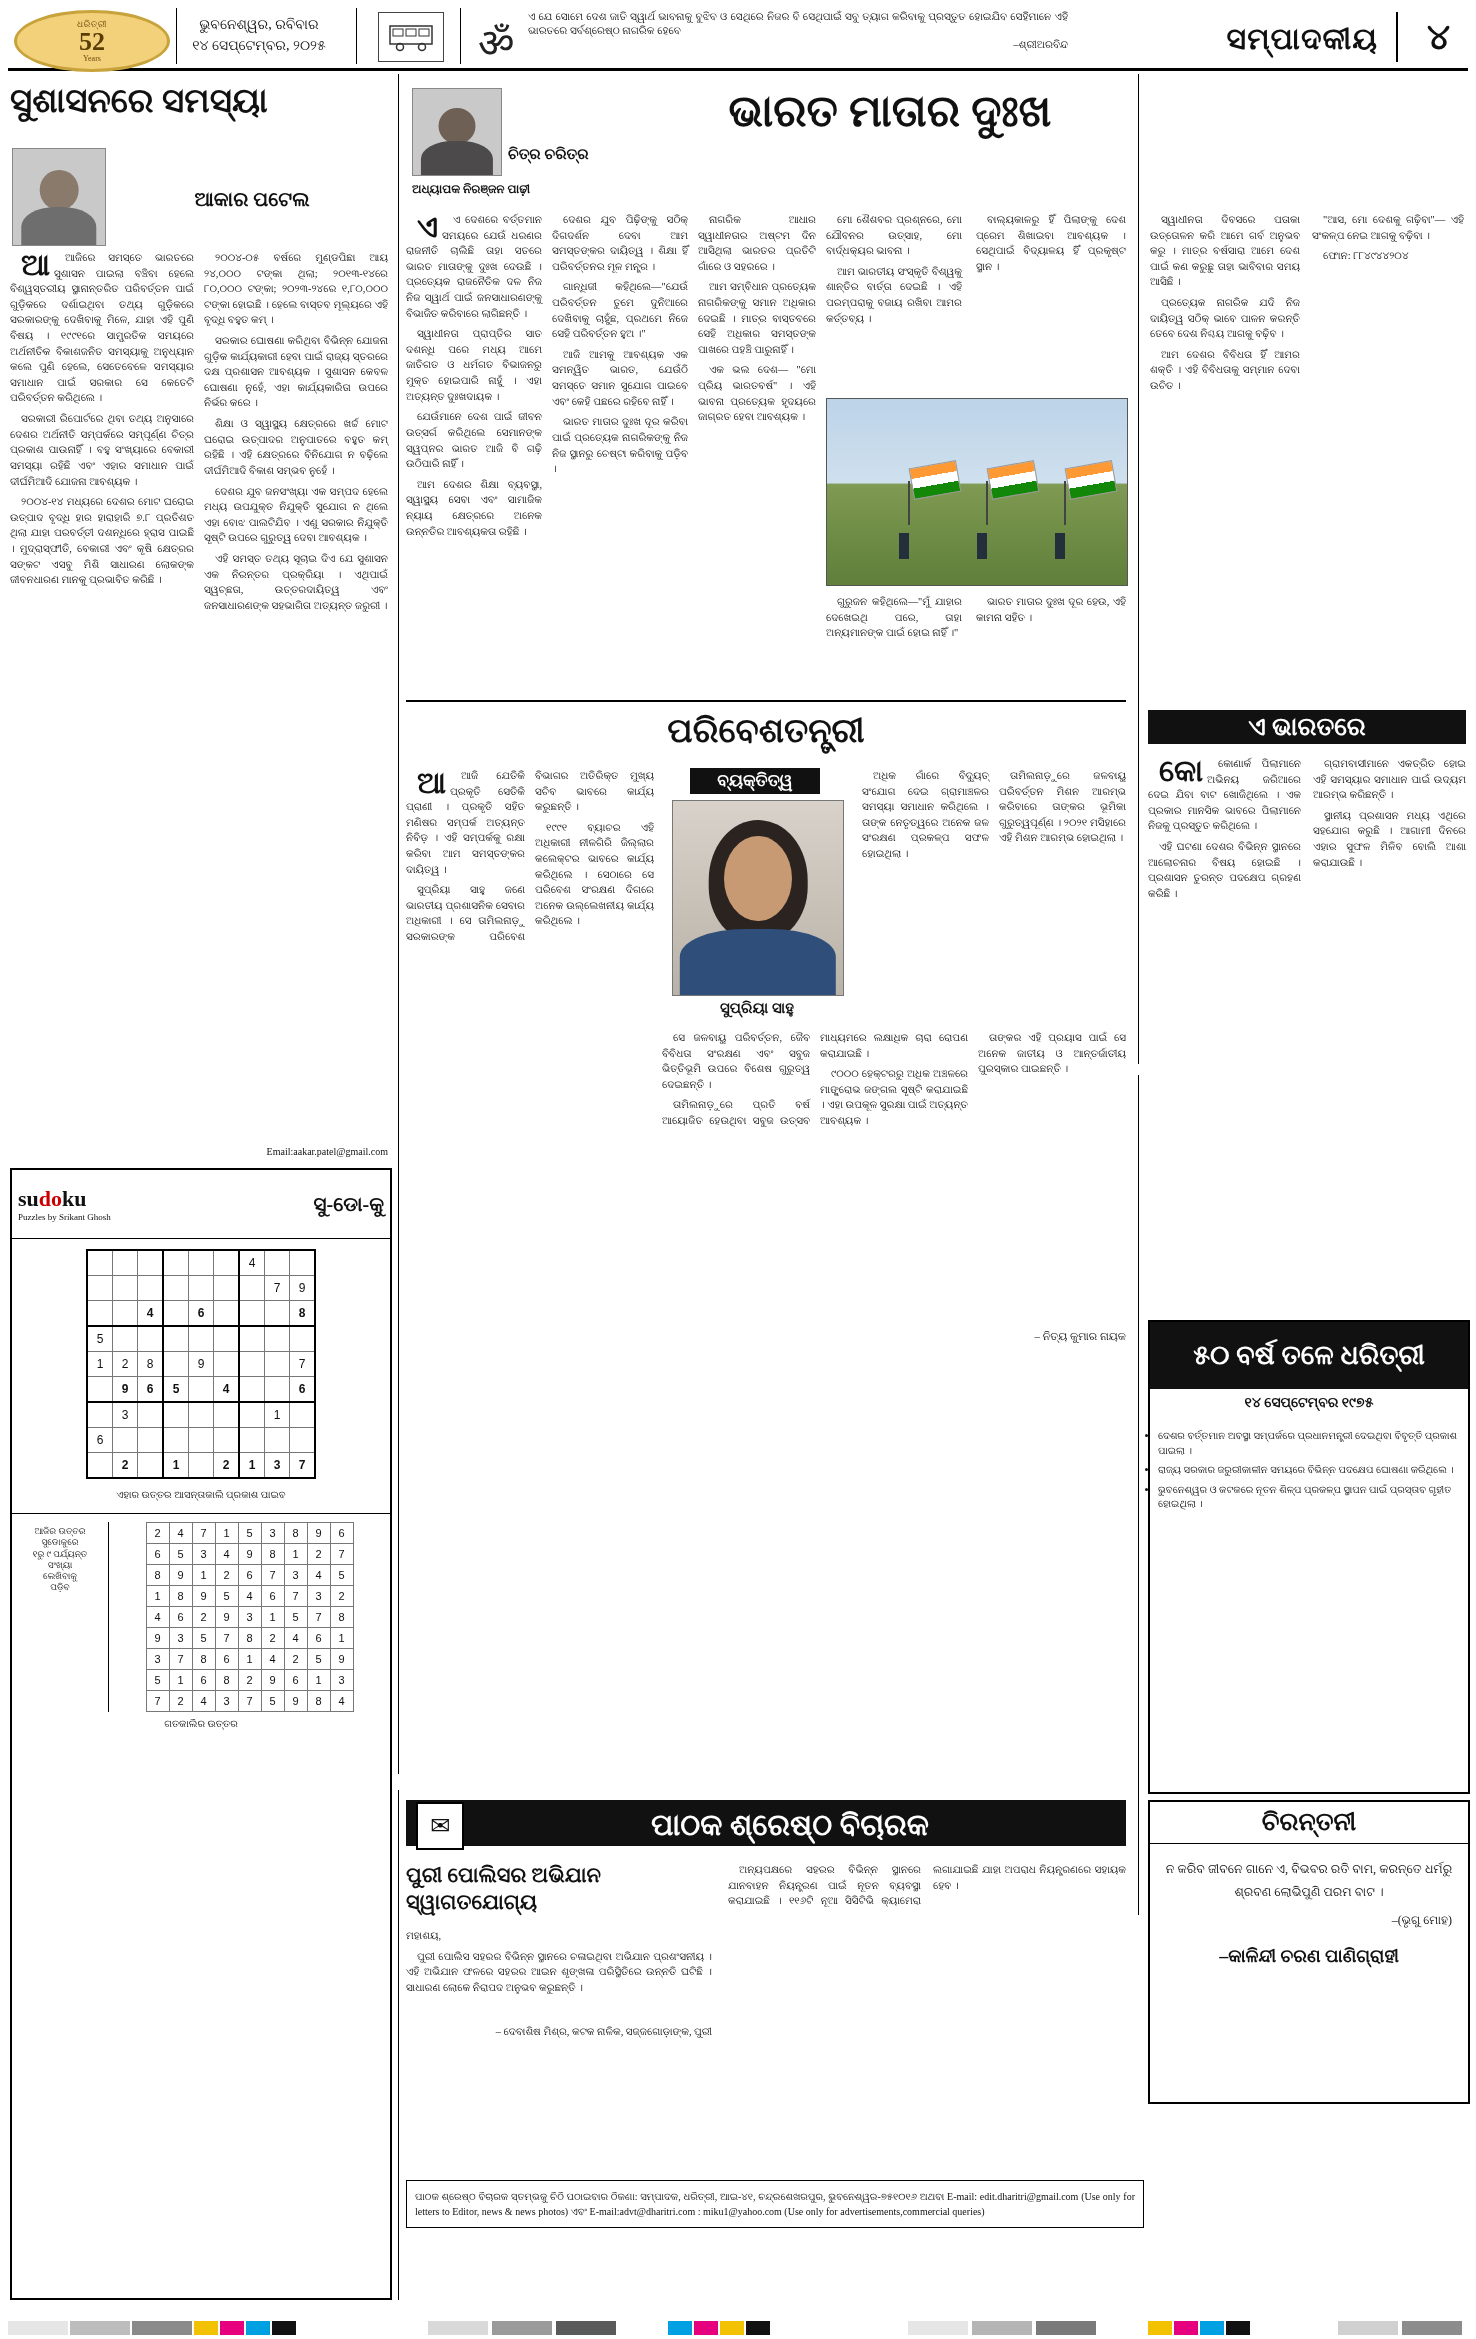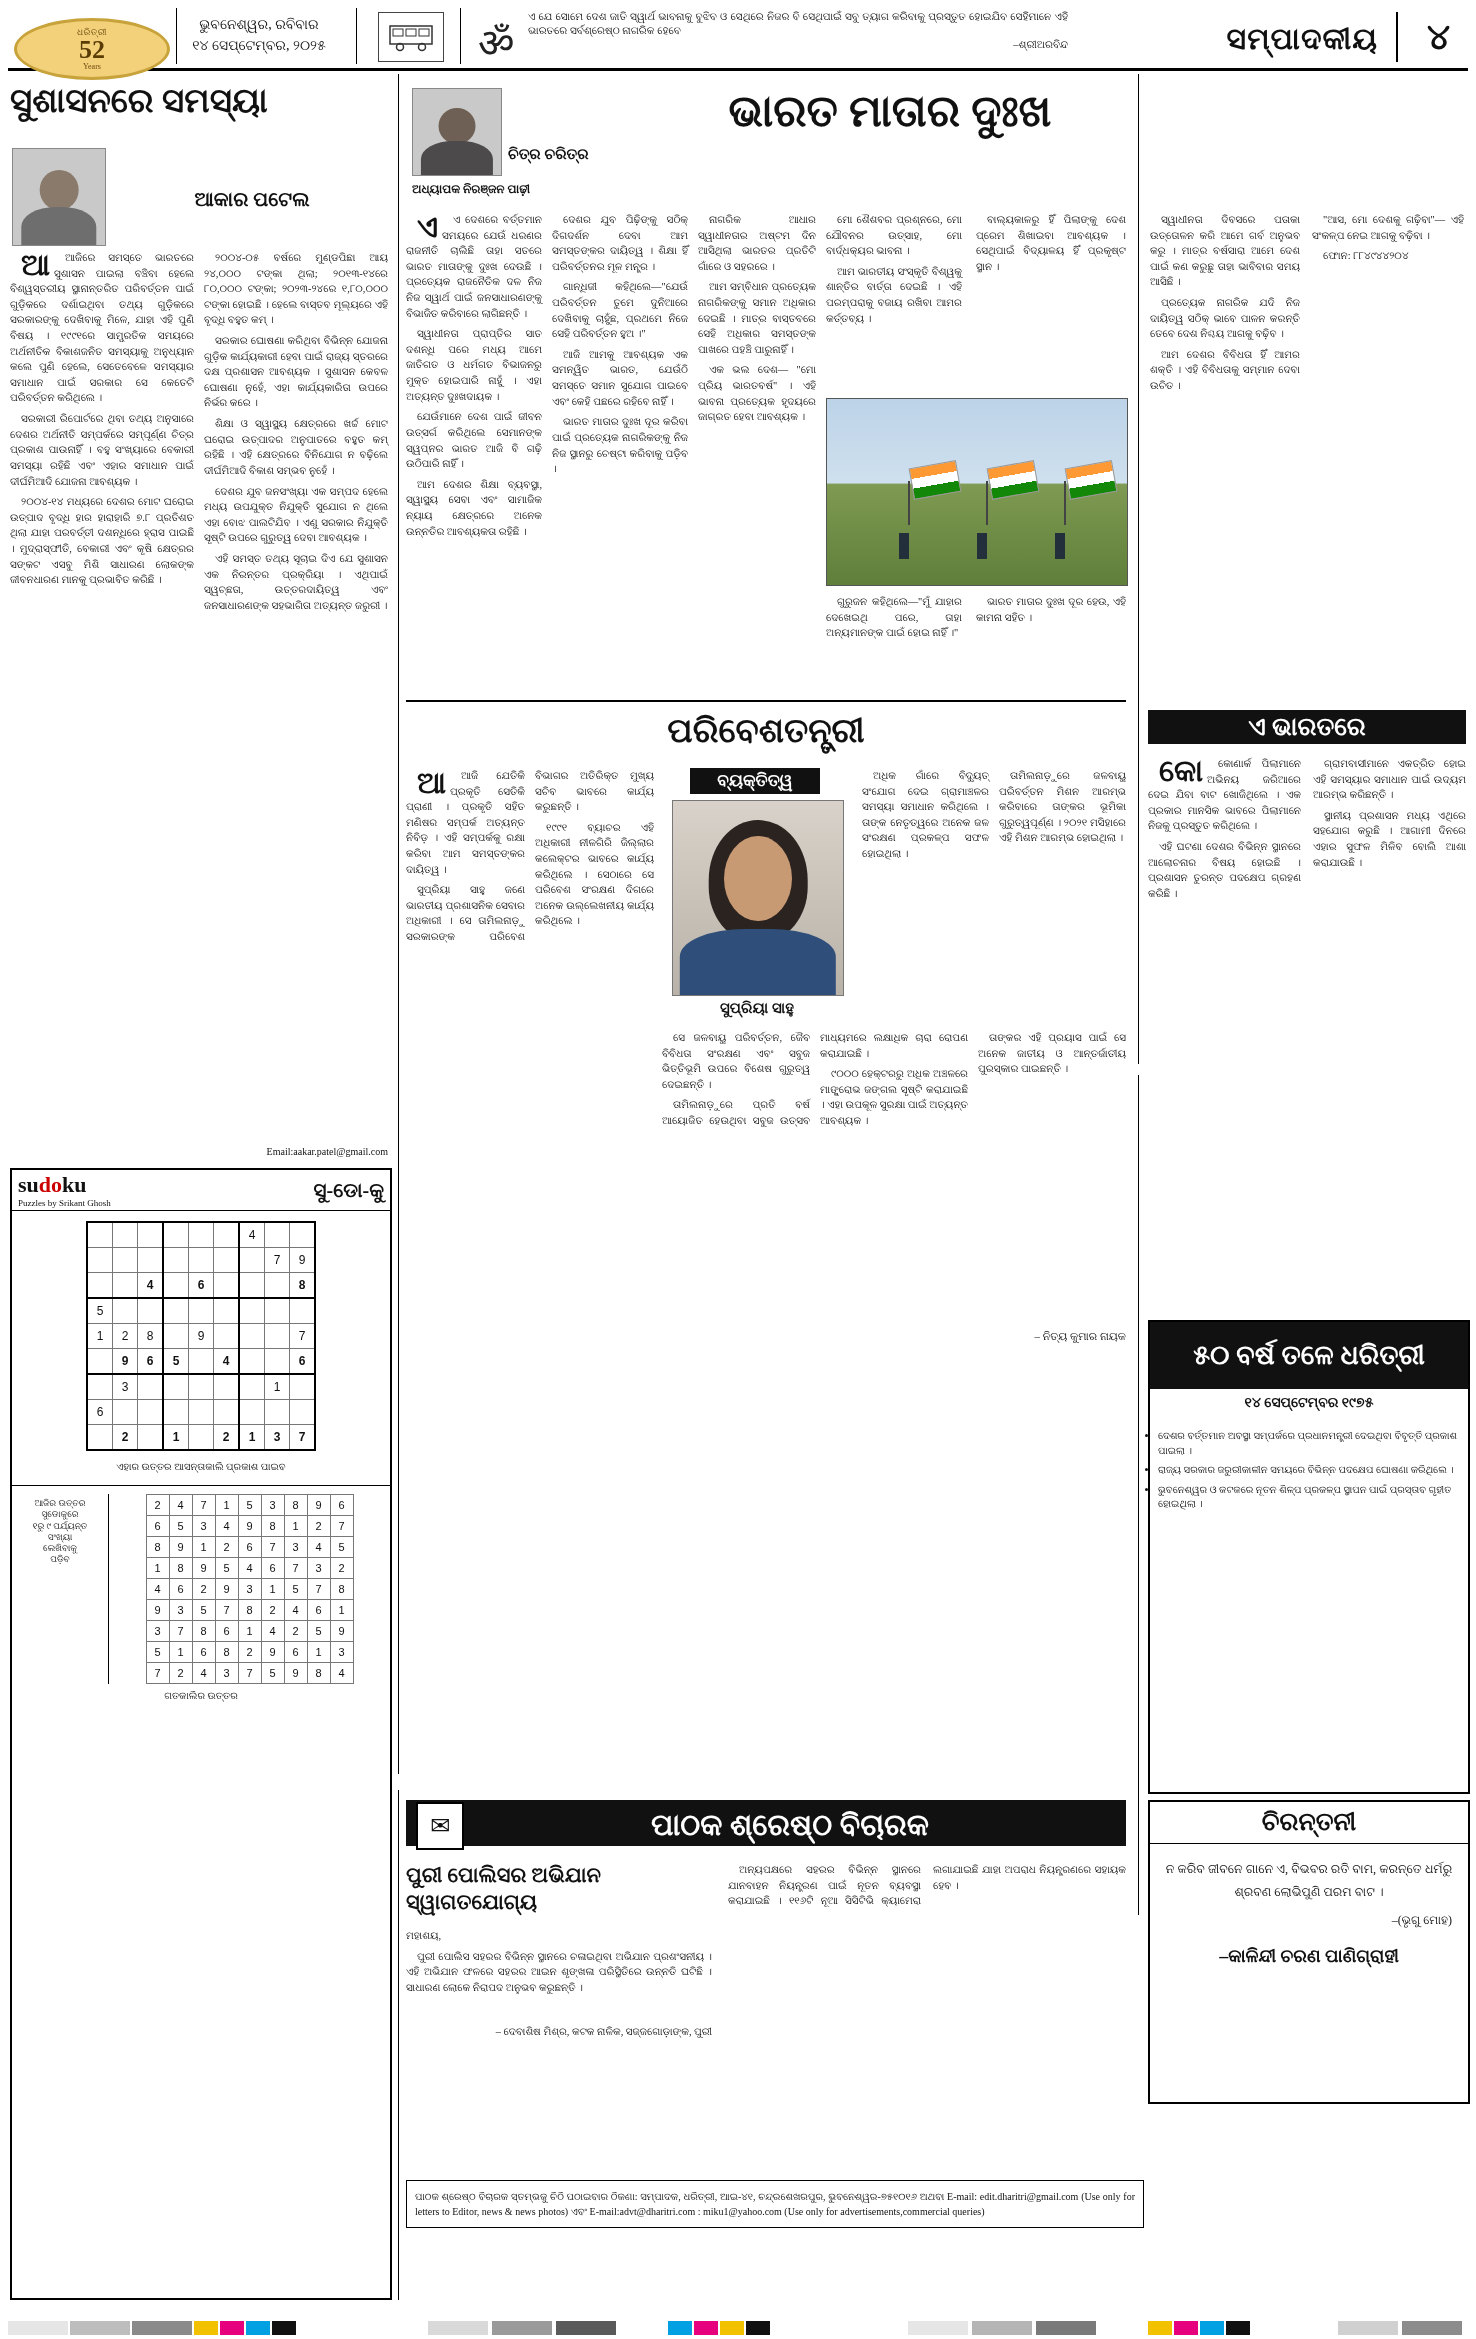--- a/index.html
+++ b/index.html
@@ -1,21 +1,21 @@
 <!DOCTYPE html>
 <html><head>
 <meta charset="utf-8">
 <style>
   html,body{margin:0;padding:0;background:#fff;}
   body{width:1476px;height:2339px;font-family:"Liberation Serif",serif;color:#111;}
   .page{position:relative;width:1476px;height:2339px;overflow:hidden;background:#fff;}
 
   
   .masthead{position:absolute;left:8px;top:6px;width:1460px;height:62px;border-bottom:3px solid #000;}
-  .badge{position:absolute;left:6px;top:12px;width:150px;height:58px;}
+  .badge{position:absolute;left:6px;top:4px;width:150px;height:58px;}
   .badge .oval{width:150px;height:56px;border-radius:50%;background:#f3d17a;border:3px solid #c8a33b;display:flex;flex-direction:column;align-items:center;justify-content:center;line-height:1;}
   .badge .t1{font-size:9px;color:#6a4b0e;letter-spacing:.5px}
   .badge .t2{font-size:26px;font-weight:bold;color:#5a3c06;}
   .badge .t3{font-size:8px;color:#6a4b0e;}
   .mh-date{position:absolute;left:176px;top:8px;width:150px;text-align:center;font-size:14px;line-height:1.5;}
   .mh-sep{position:absolute;top:2px;width:1px;height:56px;background:#000;}
   .mh-box{position:absolute;left:370px;top:6px;width:64px;height:48px;border:1px solid #444;display:flex;align-items:center;justify-content:center;}
   .bus{width:48px;height:32px;}
   .om{position:absolute;left:470px;top:8px;font-size:40px;color:#222;font-family:"DejaVu Sans",sans-serif;}
   .sloka{position:absolute;left:520px;top:4px;width:540px;font-size:10.5px;line-height:1.35;text-align:justify;}
@@ -39,21 +39,21 @@
   .photo .head{position:absolute;left:50%;top:22%;width:42%;height:42%;border-radius:50%;background:#6e6054;transform:translateX(-50%);}
   .photo .body{position:absolute;left:50%;bottom:-6%;width:82%;height:46%;border-radius:45% 45% 0 0;background:#4c4a4a;transform:translateX(-50%);}
   .photo.light .head{background:#8a7a6b;}
   .photo.light .body{background:#6e6e6e;}
 
   .byline{font-size:20px;font-weight:bold;text-align:center;}
   .byline.sm{font-size:15px;}
 
   
   .sud-box{position:absolute;border:2px solid #000;}
-  .sud-head{border-bottom:1px solid #000;padding:2px 6px;}
+  .sud-head{border-bottom:1px solid #000;padding:16px 6px;}
   .su-logo{font-size:22px;font-weight:bold;}
   .su-logo .r{color:#c00;}
   .su-sub{font-size:9px;}
   .su-od{font-size:20px;font-weight:bold;text-align:right;}
   table.sud{border-collapse:collapse;}
   table.sud td{width:22px;height:22px;border:1px solid #777;text-align:center;font-size:12px;font-family:"Liberation Sans",sans-serif;}
   table.sud td.t{border-top:2px solid #000;}
   table.sud td.l{border-left:2px solid #000;}
   table.sud td.b{border-bottom:2px solid #000;}
   table.sud td.r{border-right:2px solid #000;}

